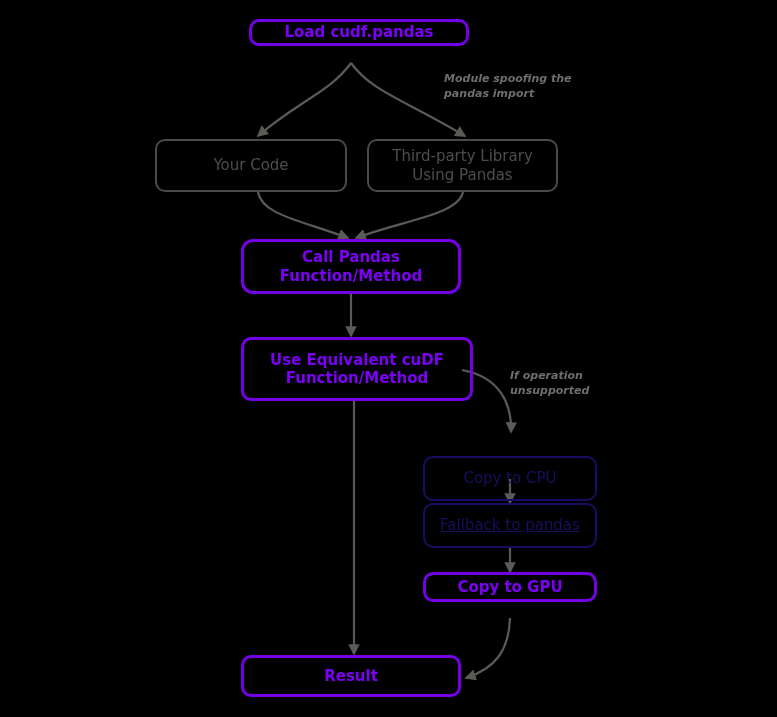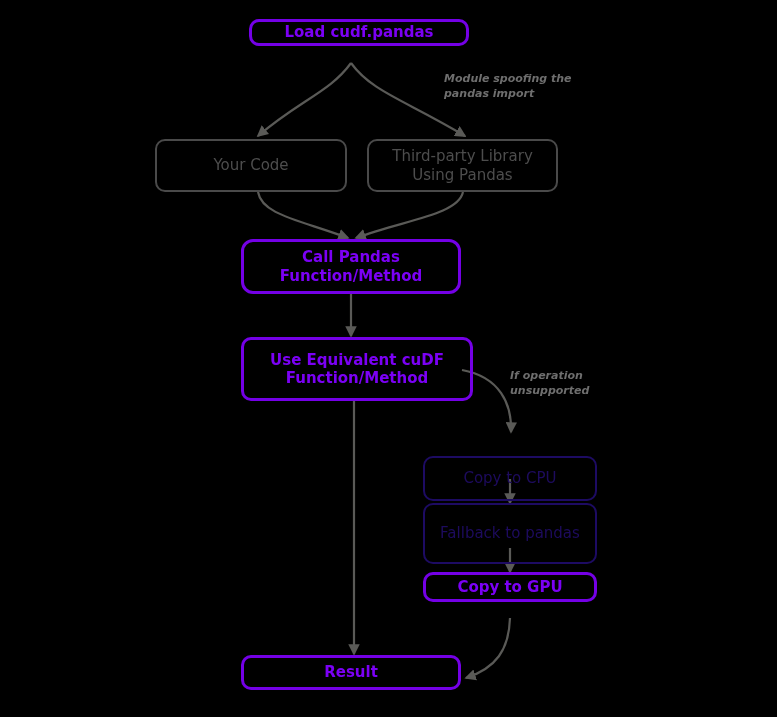--- a/index.html
+++ b/index.html
@@ -122,29 +122,29 @@
 
   <div class="node purple" style="left:241px; top:337px; width:232px; height:64px;">
     <span>Use Equivalent cuDF
 Function/Method</span>
   </div>
 
   <div class="node navy" style="left:423px; top:456px; width:174px; height:45px;">
     <span>Copy to CPU</span>
   </div>
 
-  <div class="node navy" style="left:423px; top:503px; width:174px; height:61px;">
+  <div class="node navy" style="left:423px; top:503px; width:174px; height:45px;text-decoration:underline;">
     <span>Fallback to pandas</span>
   </div>
 
   <div class="node purple" style="left:423px; top:572px; width:174px; height:30px;">
     <span>Copy to GPU</span>
   </div>
 
-  <div class="node purple" style="left:241px; top:655px; width:220px; height:35px;">
+  <div class="node purple" style="left:241px; top:655px; width:220px; height:42px;">
     <span>Result</span>
   </div>
 
   <div class="annotation" style="left:444px; top:72px; width:170px;">Module spoofing the
 pandas import</div>
 
   <div class="annotation" style="left:510px; top:369px; width:150px;">If operation
 unsupported</div>
 
 </div>

